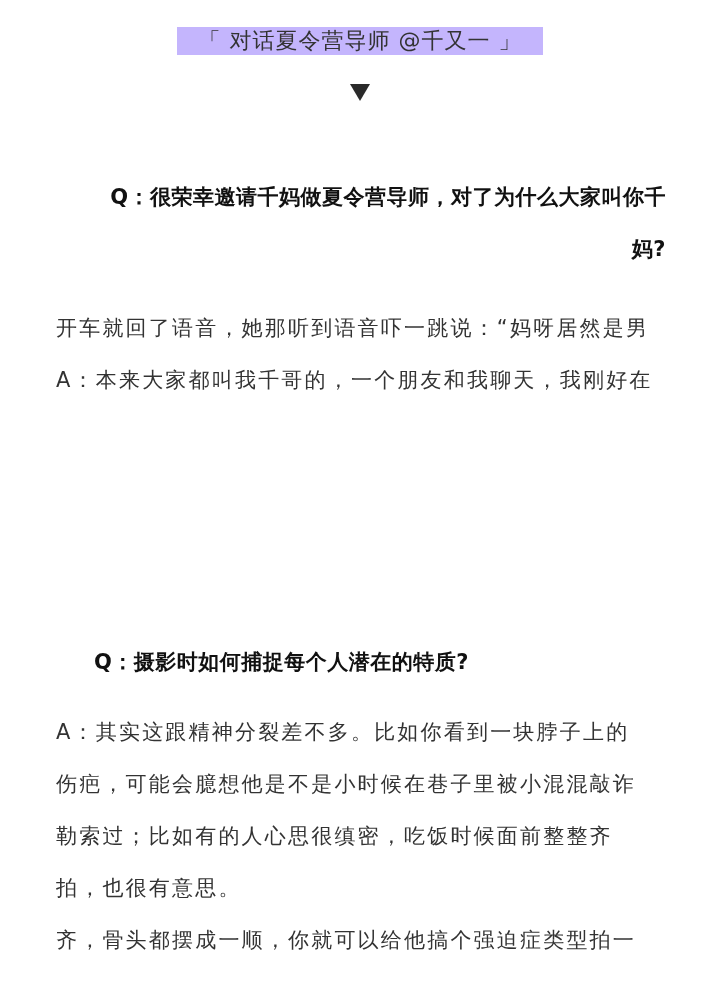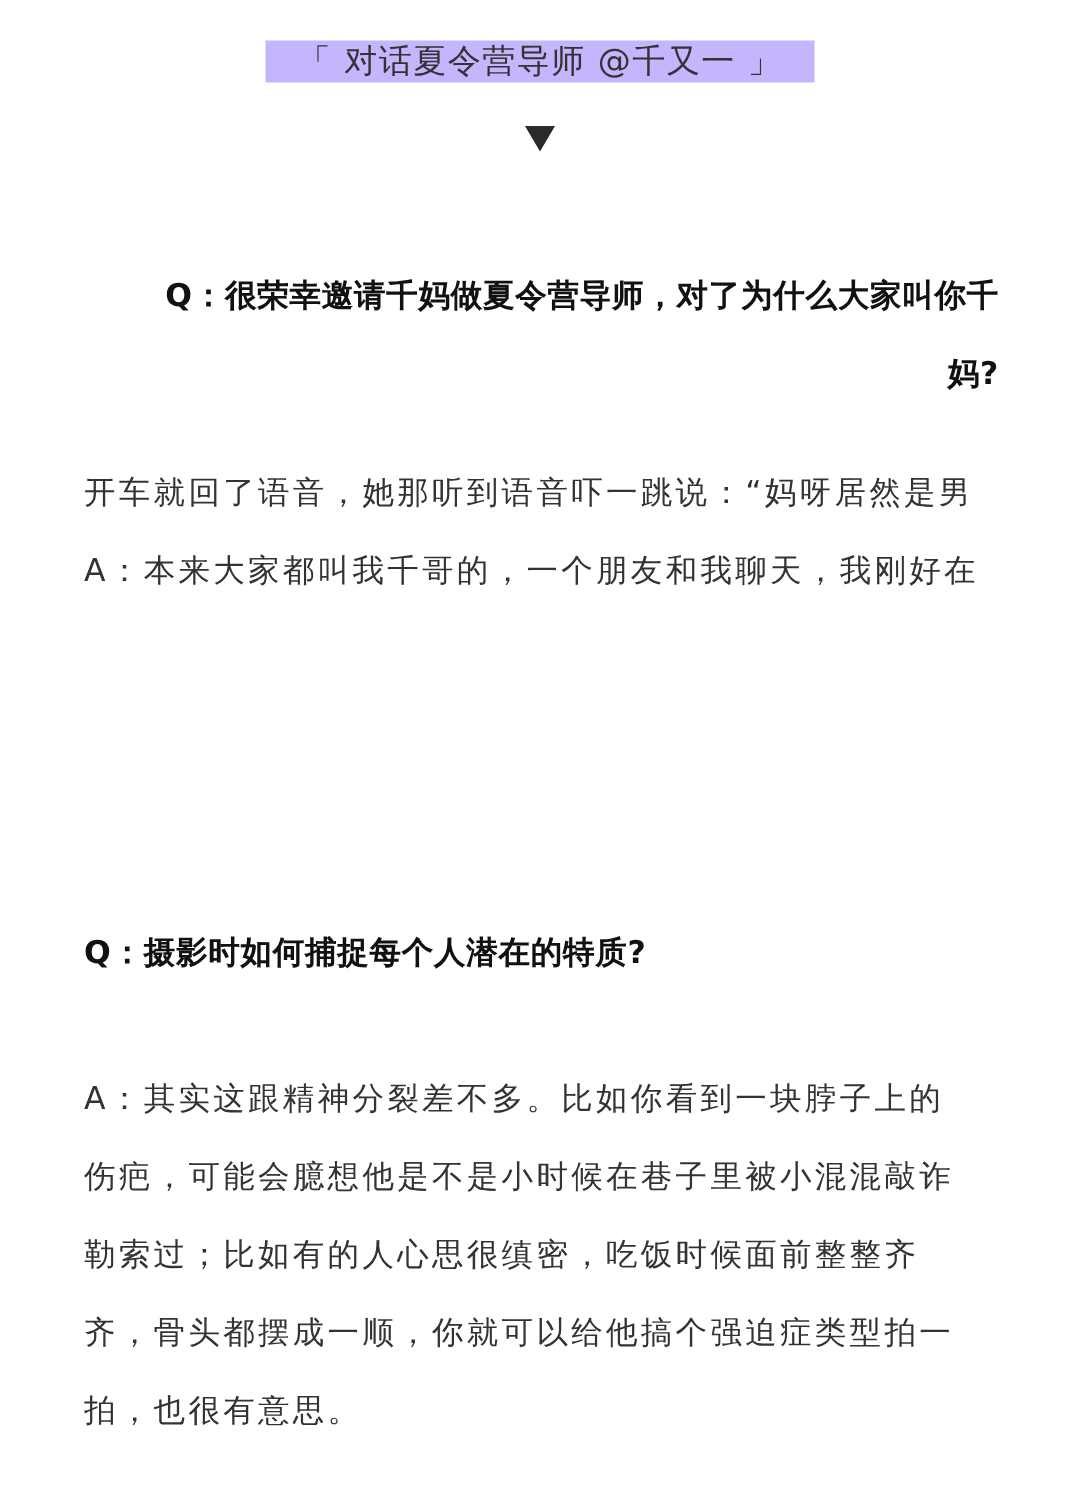--- a/index.html
+++ b/index.html
@@ -41,23 +41,23 @@
 <div class="block q" style="top:171px;text-align:right;">
   <span class="line">Q：很荣幸邀请千妈做夏令营导师，对了为什么大家叫你千</span>
   <span class="line">妈?</span>
 </div>
 
 <div class="block a" style="top:302px;">
   <span class="line">开车就回了语音，她那听到语音吓一跳说：“妈呀居然是男</span>
   <span class="line">A：本来大家都叫我千哥的，一个朋友和我聊天，我刚好在</span>
 </div>
 
-<div class="block q" style="top:609px;">
+<div class="block q" style="top:636px;margin-left:38px;">
   <span class="line">Q：摄影时如何捕捉每个人潜在的特质?</span>
 </div>
 
 <div class="block a" style="top:706px;">
   <span class="line"> A：其实这跟精神分裂差不多。比如你看到一块脖子上的</span>
   <span class="line">伤疤，可能会臆想他是不是小时候在巷子里被小混混敲诈</span>
   <span class="line">勒索过；比如有的人心思很缜密，吃饭时候面前整整齐</span>
+  <span class="line">拍，也很有意思。</span>
   <span class="line">齐，骨头都摆成一顺，你就可以给他搞个强迫症类型拍一</span>
-  <span class="line">拍，也很有意思。</span>
 </div>
 
 </body></html>

